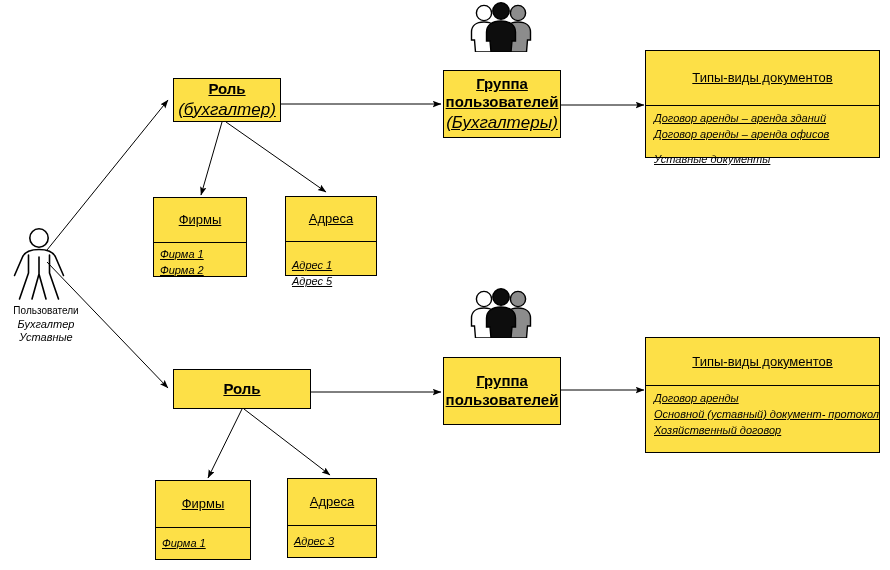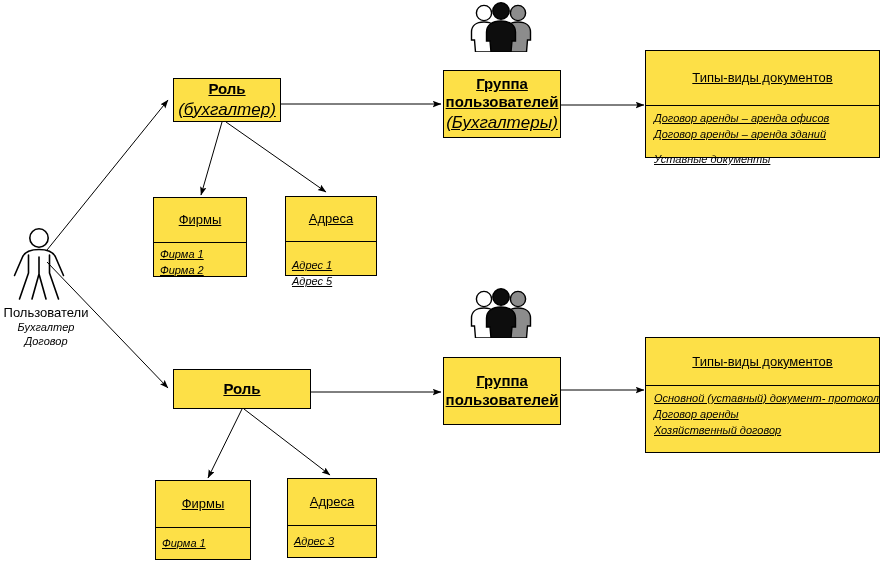--- a/index.html
+++ b/index.html
@@ -64,21 +64,21 @@
     color: #000;
     white-space: nowrap;
   }
   .item.center { }
   .item.spacer { height: 9px; }
   .actor-label {
     position: absolute;
     text-align: center;
     line-height: 1.25;
   }
-  .actor-label .l0 { font-size: 13px; }
+  .actor-label .l0 { font-size: 10px; }
   .actor-label .l1, .actor-label .l2 { font-size: 11px; font-style: italic; }
   .group-icon { position: absolute; }
   .actor-icon { position: absolute; }
 </style>
 </head>
 <body>
 
 <div id="canvas">
 
   <svg id="wires" viewBox="0 0 890 570">
@@ -114,21 +114,21 @@
     <path d="M29 22.5 C20 22.5 14.5 25.5 12.5 30 L4.5 48.5
              M29 22.5 C38 22.5 43.5 25.5 45.5 30 L53.5 48.5
              M18.5 28 L18.5 46 L9.5 72
              M39.5 28 L39.5 46 L48.5 72
              M29 30 L29 47 L22 72
              M29 47 L36 72" fill="none" stroke="#000" stroke-width="1.6" stroke-linecap="round" stroke-linejoin="round"></path>
   </svg>
   <div class="actor-label" style="left:0px; top:305px; width:92px;">
     <div class="l0">Пользователи</div>
     <div class="l1">Бухгалтер</div>
-    <div class="l2">Договор</div>
+    <div class="l2">Уставные</div>
   </div>
 
   <svg class="group-icon" style="left:468px; top:2px; width:66px; height:50px;" viewBox="0 0 66 50">
 
     <circle cx="16" cy="11" r="7.6" fill="#ffffff" stroke="#000" stroke-width="1.4"></circle>
     <path d="M16 20 C8 20 3.5 24 3.5 30 L3.5 38 L6.5 38 L7.5 50 L24.5 50 L25.5 38 L28.5 38 L28.5 30 C28.5 24 24 20 16 20 Z" fill="#ffffff" stroke="#000" stroke-width="1.4"></path>
 
     <circle cx="50" cy="11" r="7.6" fill="#8c8c8c" stroke="#000" stroke-width="1.4"></circle>
     <path d="M50 20 C42 20 37.5 24 37.5 30 L37.5 38 L40.5 38 L41.5 50 L58.5 50 L59.5 38 L62.5 38 L62.5 30 C62.5 24 58 20 50 20 Z" fill="#8c8c8c" stroke="#000" stroke-width="1.4"></path>
 
@@ -158,22 +158,22 @@
       <span class="hdr-strong">пользователей</span>
       <span class="hdr-ital">(Бухгалтеры)</span>
     </div>
   </div>
 
   <div class="node" style="left:645px; top:50px; width:235px; height:108px;">
     <div class="hdr" style="height:54px;">
       <span class="hdr-title">Типы-виды документов</span>
     </div>
     <div class="body" style="height:54px;">
+      <div class="item">Договор аренды – аренда зданий</div>
       <div class="item">Договор аренды – аренда офисов</div>
-      <div class="item">Договор аренды – аренда зданий</div>
       <div class="item spacer"></div>
       <div class="item">Уставные документы</div>
     </div>
   </div>
 
   <div class="node" style="left:153px; top:197px; width:94px; height:80px;">
     <div class="hdr" style="height:44px;">
       <span class="hdr-title">Фирмы</span>
     </div>
     <div class="body" style="height:36px; padding:4px 6px;">
@@ -203,22 +203,22 @@
       <span class="hdr-strong">Группа</span>
       <span class="hdr-strong">пользователей</span>
     </div>
   </div>
 
   <div class="node" style="left:645px; top:337px; width:235px; height:116px;">
     <div class="hdr" style="height:47px;">
       <span class="hdr-title">Типы-виды документов</span>
     </div>
     <div class="body" style="height:69px;">
+      <div class="item">Договор аренды</div>
       <div class="item">Основной (уставный) документ- протокол</div>
-      <div class="item">Договор аренды</div>
       <div class="item">Хозяйственный договор</div>
     </div>
   </div>
 
   <div class="node" style="left:155px; top:480px; width:96px; height:80px;">
     <div class="hdr" style="height:46px;">
       <span class="hdr-title">Фирмы</span>
     </div>
     <div class="body" style="height:34px; padding:8px 6px;">
       <div class="item center">Фирма 1</div>

